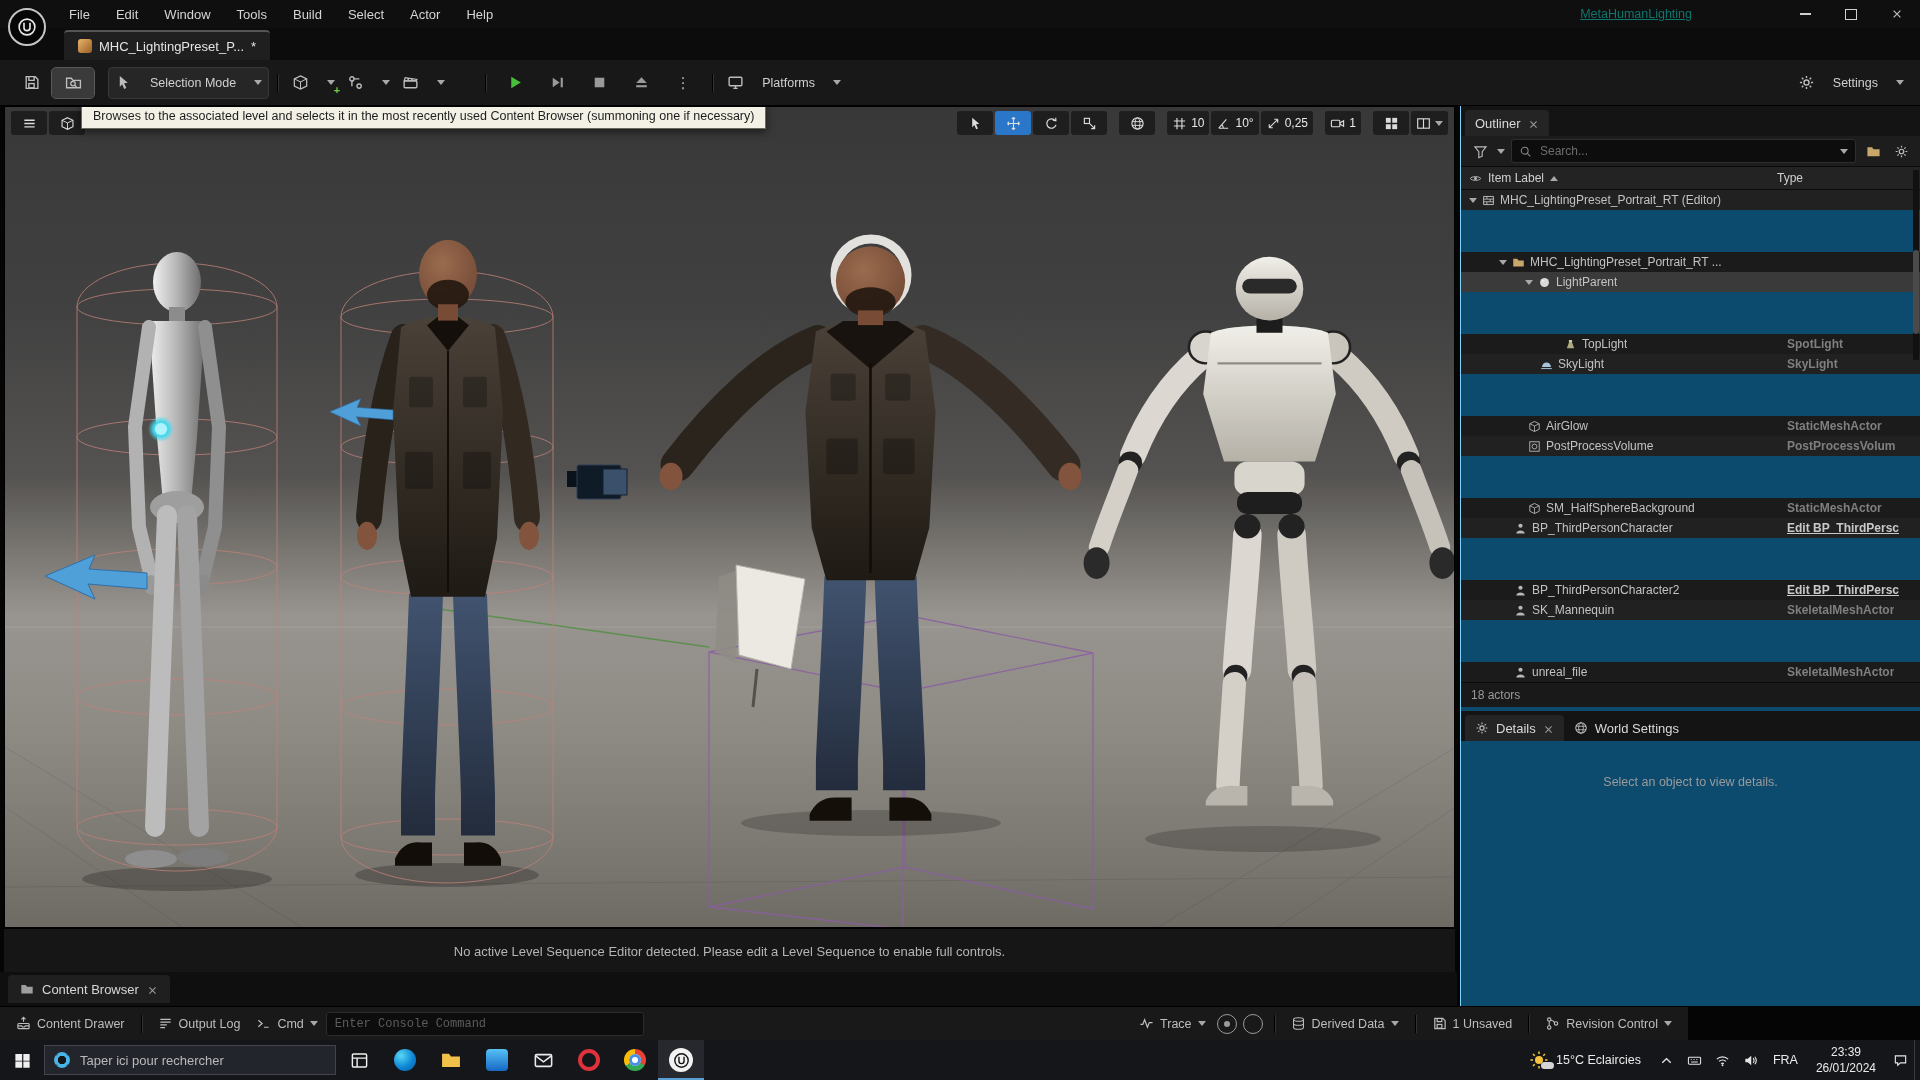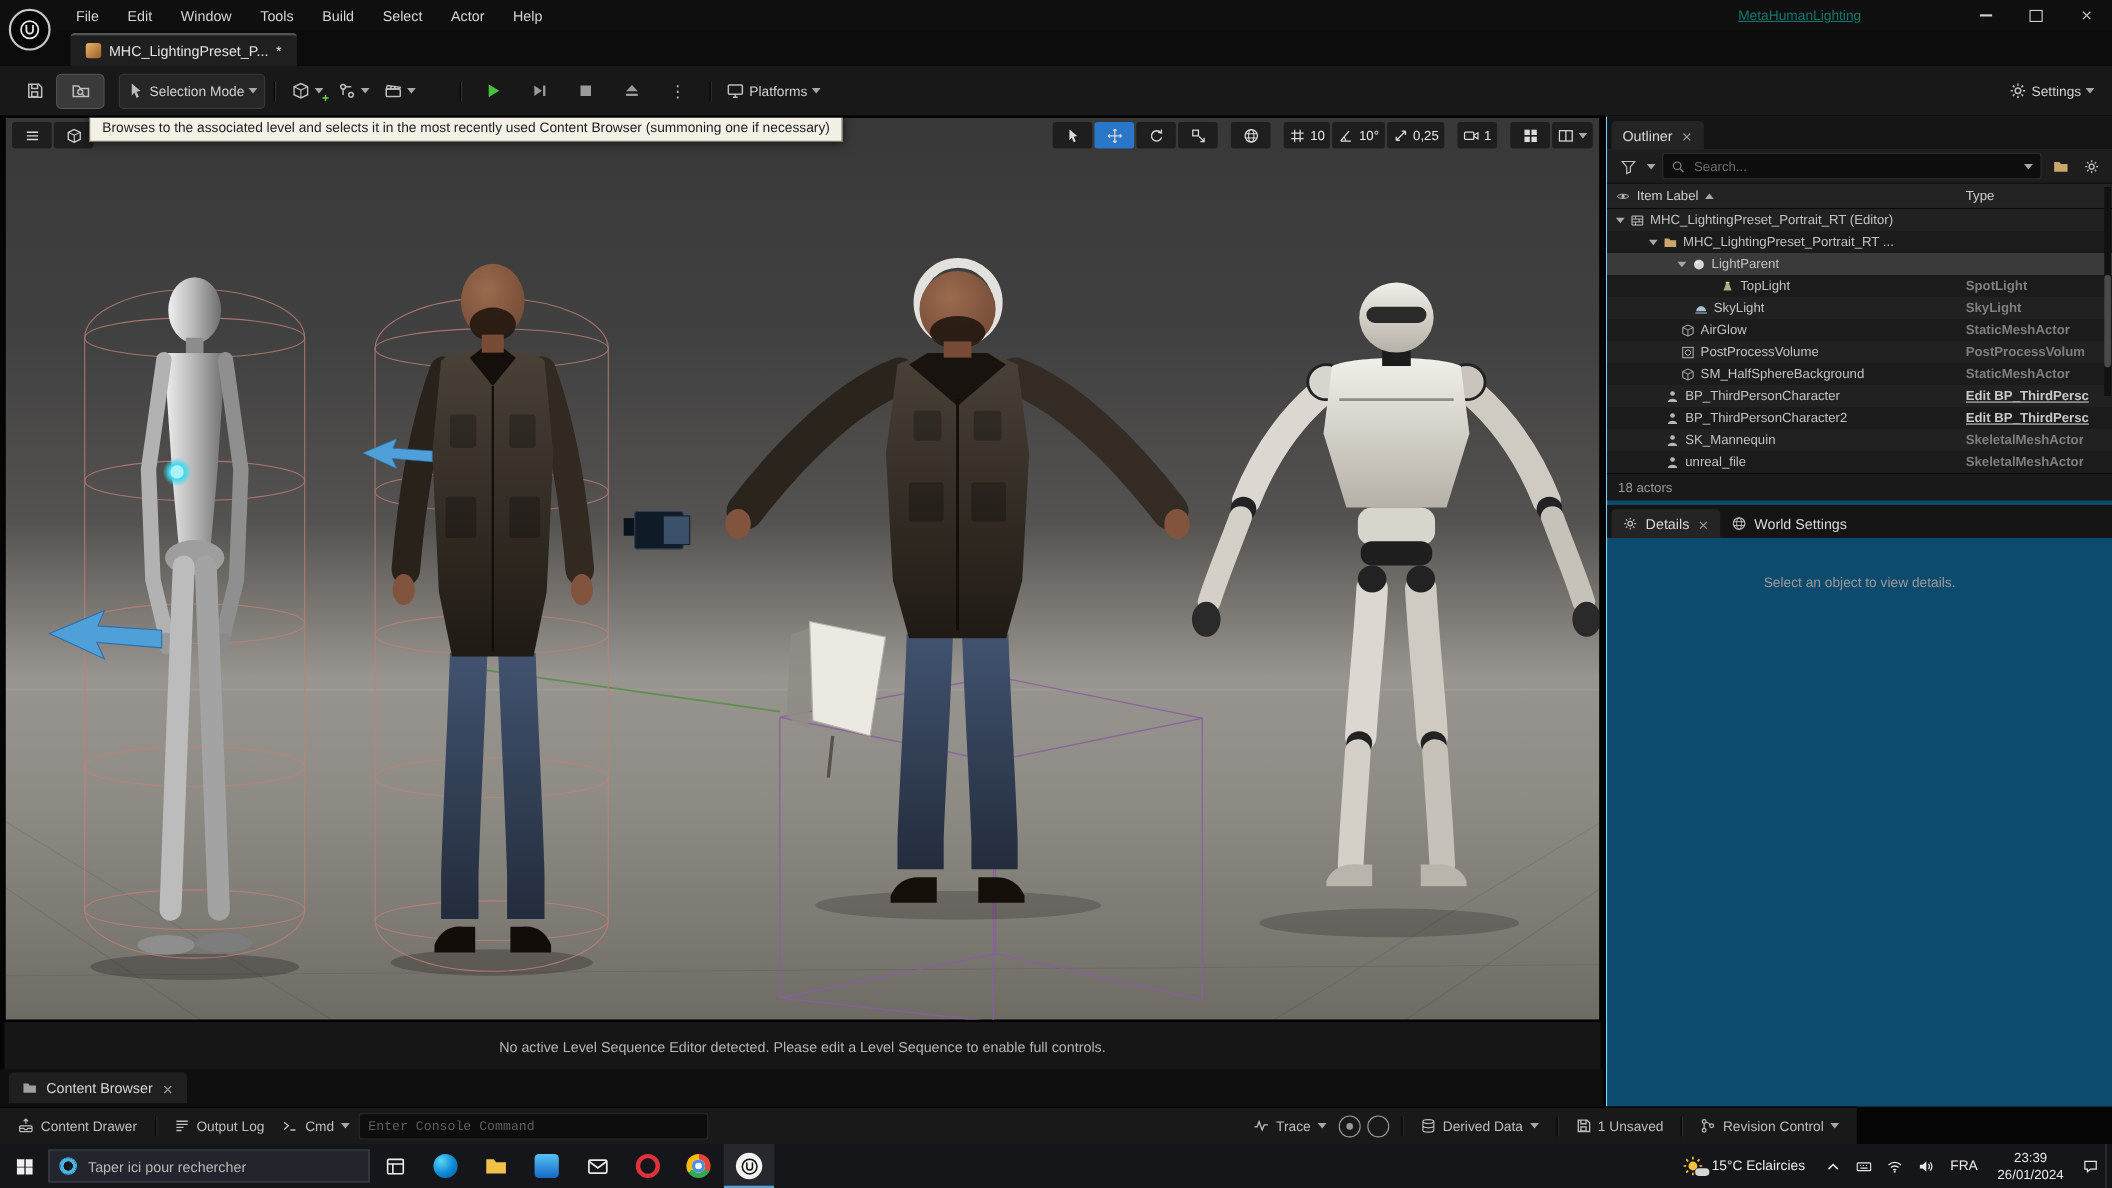--- a/index.html
+++ b/index.html
@@ -24,21 +24,21 @@
   .win-btn .max{width:10px;height:9px;border:1.5px solid #cfcfcf;}
   .win-btn .ic{width:12px;height:12px;}
 
   
   .tabbar{position:absolute;left:0;top:28px;width:1920px;height:32px;background:#0c0c0c;display:flex;align-items:flex-end;}
   .asset-tab{margin-left:64px;height:28px;background:#1f1f1f;border-top:2px solid #555;border-radius:4px 4px 0 0;display:flex;align-items:center;gap:7px;padding:0 14px;color:#e3e3e3;}
   .asset-icon{width:14px;height:14px;border-radius:3px;background:linear-gradient(135deg,#e8b468,#9a5f27);}
 
   
   .toolbar{position:absolute;left:0;top:60px;width:1920px;height:46px;background:#181818;border-bottom:1px solid #000;display:flex;align-items:center;padding:0 10px;box-sizing:border-box;}
-  .tb-btn{height:30px;min-width:30px;border-radius:4px;display:flex;align-items:center;justify-content:center;gap:4px;padding:0 6px;color:#c9c9c9;position:relative;}
+  .tb-btn{height:30px;min-width:30px;border-radius:4px;display:flex;align-items:center;justify-content:center;gap:18px;padding:0 6px;color:#c9c9c9;position:relative;}
   .tb-btn.hl{background:#3a3a3a;outline:1px solid #5a5a5a;}
   .tb-btn .ic{width:17px;height:17px;}
   .mode-btn{background:#262626;border:1px solid #383838;}
   .green-plus{position:absolute;right:1px;bottom:2px;font-size:11px;font-weight:bold;color:#6fd048;line-height:1;}
   .tb-label{font-size:12.5px;color:#d0d0d0;}
   .play .ic{color:#49c03a;}
   .dim .ic{color:#9a9a9a;}
   .kebab{color:#b5b5b5;font-size:15px;letter-spacing:0;}
   .tb-right{margin-left:auto;display:flex;align-items:center;}
 
@@ -70,25 +70,25 @@
   .x-btn .ic{width:11px;height:11px;color:#9a9a9a;}
 
   .o-filter{height:30px;display:flex;align-items:center;gap:6px;padding:0 8px;background:#1d1d1d;}
   .searchbox{flex:1;height:22px;background:#0d0d0d;border:1px solid #2e2e2e;border-radius:3px;display:flex;align-items:center;gap:6px;padding:0 7px;}
   .searchbox input{flex:1;background:transparent;border:0;outline:0;color:#cfcfcf;font-size:12px;font-family:inherit;}
   .searchbox input::placeholder{color:#6d6d6d;}
   .icon-btn{width:22px;height:22px;display:flex;align-items:center;justify-content:center;border-radius:3px;}
 
   .o-cols{height:22px;background:#232323;border-top:1px solid #0a0a0a;border-bottom:1px solid #0a0a0a;display:flex;align-items:center;font-size:12px;color:#cfcfcf;position:relative;}
   .o-cols .ic{width:13px;height:13px;margin:0 6px 0 8px;}
-  .col-type{position:absolute;left:326px;}
+  .col-type{position:absolute;left:316px;}
   .o-rows{position:relative;}
   .o-row{height:20px;line-height:20px;font-size:12px;display:flex;align-items:center;position:relative;color:#c2c2c2;white-space:nowrap;}
   .o-row.odd{background:#212121;}
-  .o-row.even{background:#1b1b1b;}
+  .o-row.even{background:#1b1b1b;margin-top:42px;}
   .o-row.selected{background:#3a3a3a;}
   .o-row .oi{width:13px;height:13px;margin:0 5px 0 3px;}
   .o-row .exp{margin-right:2px;}
   .o-label{overflow:hidden;text-overflow:clip;max-width:300px;}
   .o-type{position:absolute;left:326px;color:#7f7f7f;max-width:132px;overflow:hidden;font-weight:bold;}
   .o-type.lnk{color:#c9c9c9;text-decoration:underline;}
   .p10{padding-left:8px;} .p38{padding-left:38px;} .p62{padding-left:64px;} .p100{padding-left:100px;}
   .p76{padding-left:76px;} .p66{padding-left:64px;} .p52{padding-left:50px;}
   .o-scroll{position:absolute;right:1px;top:64px;width:6px;height:190px;background:#111;}
   .o-scroll .thumb{position:absolute;left:0;top:80px;width:6px;height:84px;background:#4a4a4a;border-radius:3px;}

